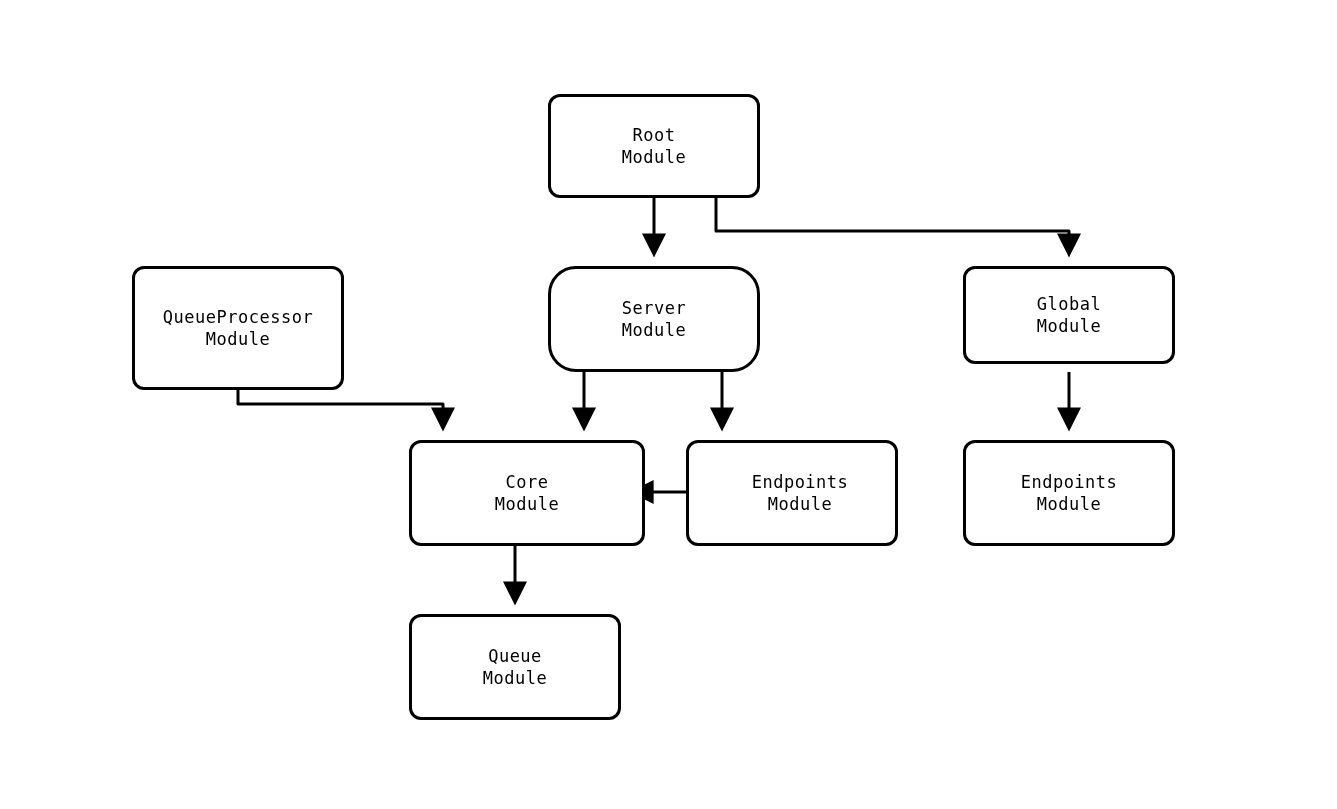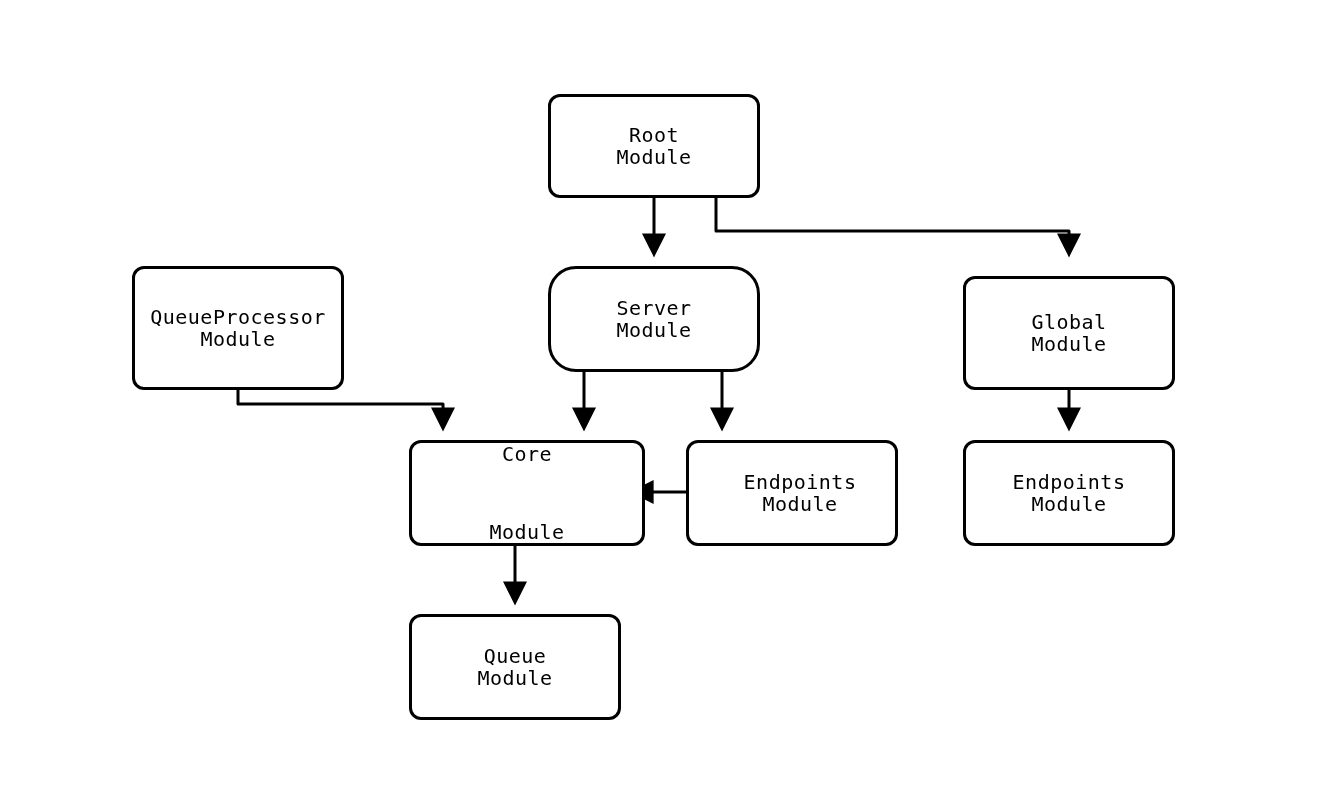--- a/index.html
+++ b/index.html
@@ -29,21 +29,21 @@
     box-sizing: border-box;
     border: 3px solid #000000;
     border-radius: 12px;
     background: #ffffff;
     display: flex;
     flex-direction: column;
     align-items: center;
     justify-content: center;
     color: #000000;
     font-family: "DejaVu Sans Mono", monospace;
-    font-size: 20px;
+    font-size: 17px;
     line-height: 22px;
     letter-spacing: 0.5px;
     text-align: center;
   }
   .node .line1, .node .line2 {
     display: block;
     white-space: nowrap;
   }
 </style>
 </head>
@@ -99,26 +99,26 @@
   <div class="node" style="left:132px; top:266px; width:212px; height:124px;">
     <span class="line1">QueueProcessor</span>
     <span class="line2">Module</span>
   </div>
 
   <div class="node" style="left:548px; top:266px; width:212px; height:106px;border-radius:28px;">
     <span class="line1">Server</span>
     <span class="line2">Module</span>
   </div>
 
-  <div class="node" style="left:963px; top:276px; width:212px; height:114px;">
+  <div class="node" style="left:963px; top:266px; width:212px; height:98px;">
     <span class="line1">Global</span>
     <span class="line2">Module</span>
   </div>
 
-  <div class="node" style="left:409px; top:440px; width:236px; height:106px;justify-content:space-between;">
+  <div class="node" style="left:409px; top:440px; width:236px; height:106px;">
     <span class="line1">Core</span>
     <span class="line2">Module</span>
   </div>
 
   <div class="node" style="left:686px; top:440px; width:212px; height:106px;padding-left:16px;">
     <span class="line1">Endpoints</span>
     <span class="line2">Module</span>
   </div>
 
   <div class="node" style="left:963px; top:440px; width:212px; height:106px;">

